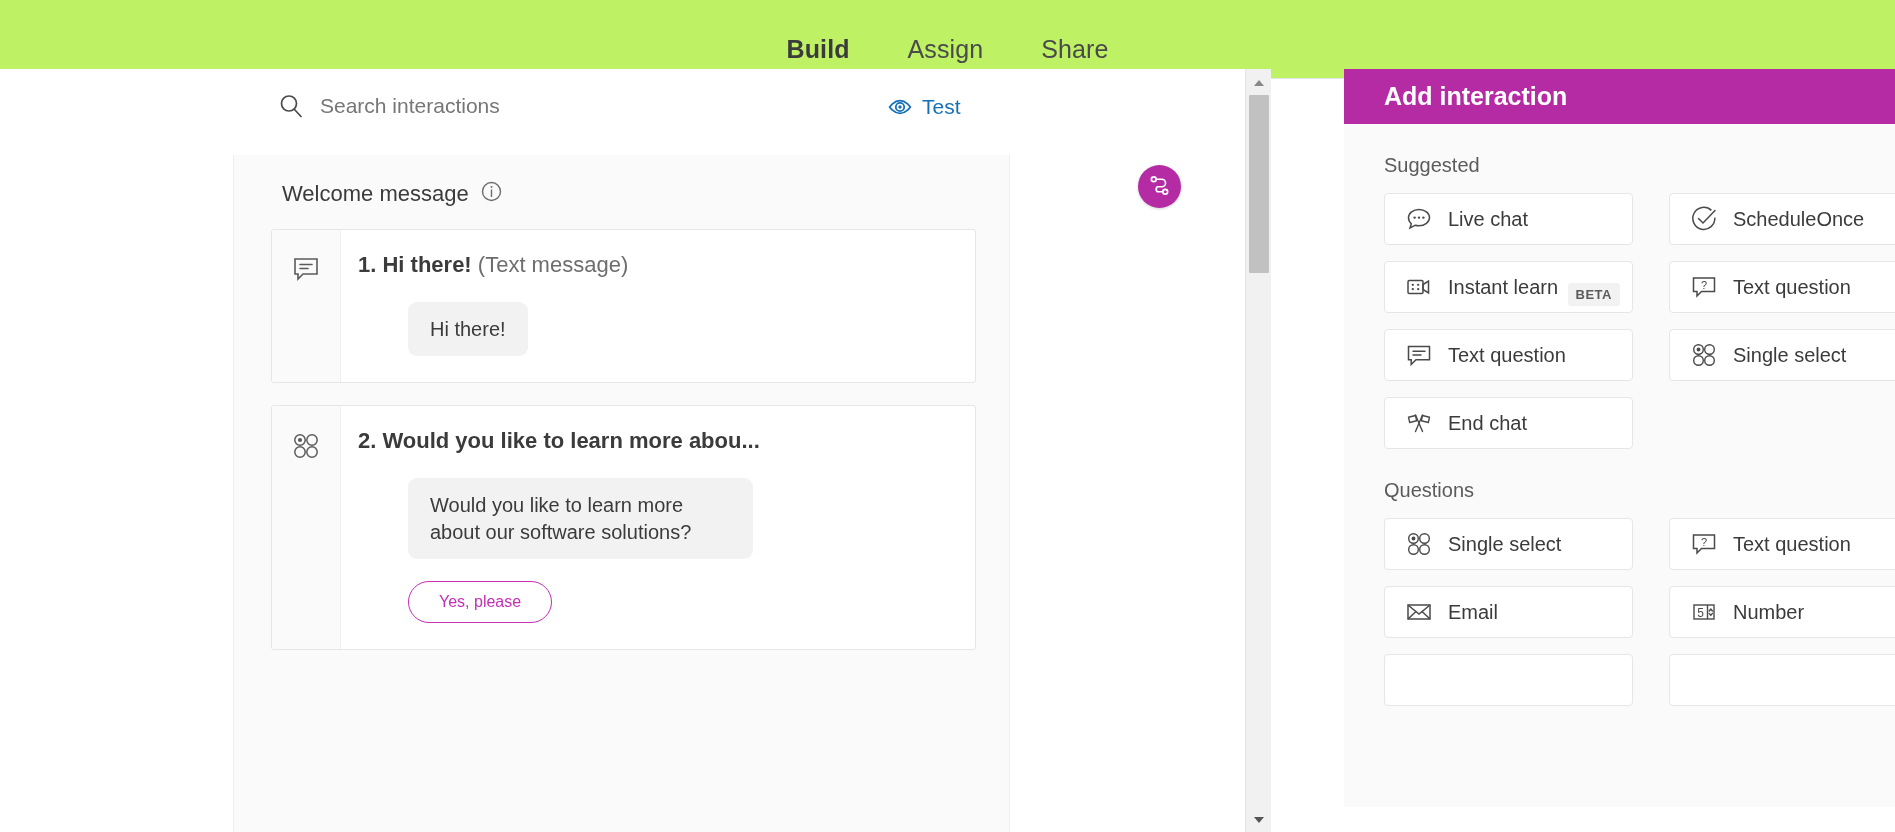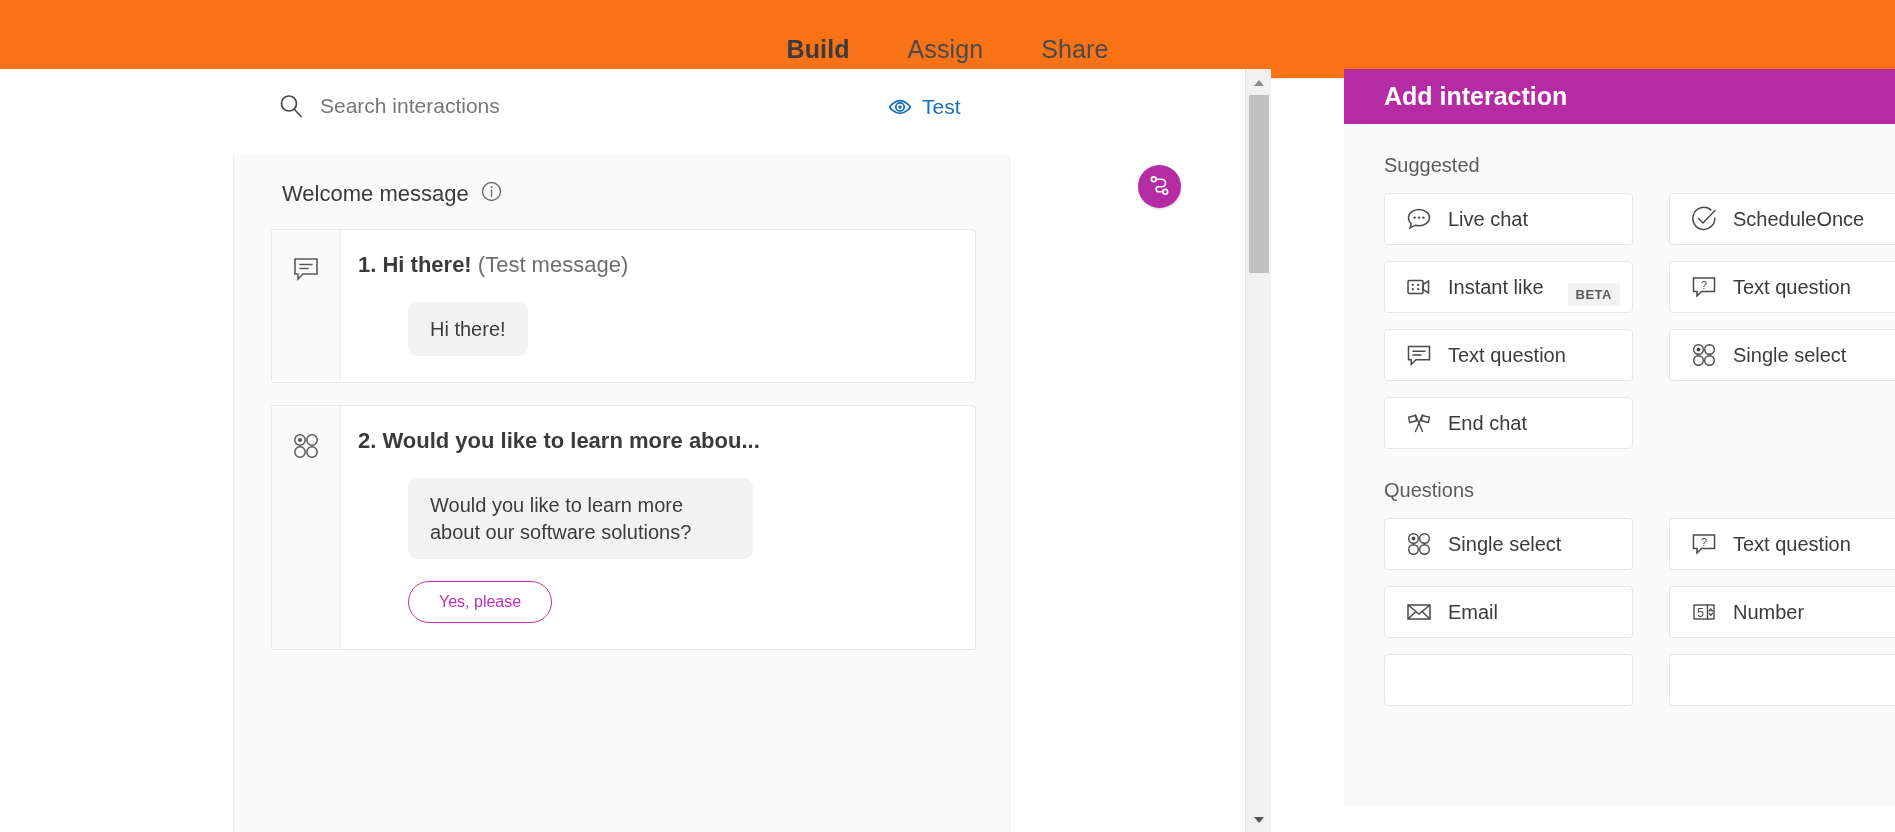--- a/index.html
+++ b/index.html
@@ -7,21 +7,21 @@
     width: 1895px; height: 832px;
     font-family: "Liberation Sans", sans-serif;
     background: #ffffff;
     overflow: hidden;
   }
   body { position: relative; }
 
   
   .topbar {
     position: absolute; left: 0; top: 0; width: 1895px; height: 79px;
-    background: #f97316; border-bottom: 1px solid #e3e3e3;
+    background: #bef264; border-bottom: 1px solid #e3e3e3;
     display: flex; align-items: flex-end; justify-content: center;
   }
   .tabs { display: flex; align-items: flex-end; gap: 0; }
   .tab {
     position: relative;
     font-size: 25px; color: #4a4a4a;
     padding: 0 29px 14px 29px;
     cursor: pointer; white-space: nowrap;
     letter-spacing: .1px;
   }
@@ -234,21 +234,21 @@
           <svg viewBox="0 0 30 30" width="30" height="30" fill="none" stroke="#5b5b5b" stroke-width="1.6">
             <path d="M4 4h22v15H12l-5 5v-5H4z"></path>
             <line x1="9" y1="9.5" x2="21" y2="9.5" stroke-linecap="round"></line>
             <line x1="9" y1="13.5" x2="17" y2="13.5" stroke-linecap="round"></line>
           </svg>
         </span>
       </div>
       <div class="card-body">
         <div class="card-title">
           <span>1. Hi there!</span>
-          <span class="muted">(Test message)</span>
+          <span class="muted">(Text message)</span>
         </div>
         <div class="bubble">Hi there!</div>
       </div>
     </div>
 
     <div class="card">
       <div class="card-icon-col">
         <span>
           <svg viewBox="0 0 30 30" width="30" height="30" fill="none" stroke="#5b5b5b" stroke-width="1.5">
             <circle cx="9" cy="9" r="5.2"></circle>
@@ -326,21 +326,21 @@
       <span class="tile-icon">
         <svg viewBox="0 0 28 28" width="28" height="28" fill="none" stroke="#4a4a4a" stroke-width="1.5">
           <rect x="3" y="7.5" width="15" height="13" rx="1.2"></rect>
           <path d="M18 11.5l5.5-3.4v11.8L18 16.5z"></path>
           <circle cx="7.8" cy="11.8" r="1.15" fill="#4a4a4a" stroke="none"></circle>
           <circle cx="13.2" cy="11.8" r="1.15" fill="#4a4a4a" stroke="none"></circle>
           <circle cx="7.8" cy="16.2" r="1.15" fill="#4a4a4a" stroke="none"></circle>
           <circle cx="13.2" cy="16.2" r="1.15" fill="#4a4a4a" stroke="none"></circle>
         </svg>
       </span>
-      <span class="tile-label">Instant like</span>
+      <span class="tile-label">Instant learn</span>
     </div>
 
     <div class="tile">
       <span class="tile-icon">
         <svg viewBox="0 0 28 28" width="28" height="28" fill="none" stroke="#4a4a4a" stroke-width="1.5">
           <path d="M3.5 5h21v13.5h-13l-4.5 4.5v-4.5H3.5z"></path>
           <text x="14" y="15.5" font-family="Liberation Sans, sans-serif" font-size="11" fill="#4a4a4a" stroke="none" text-anchor="middle">?</text>
         </svg>
       </span>
       <span class="tile-label">Text question</span>

